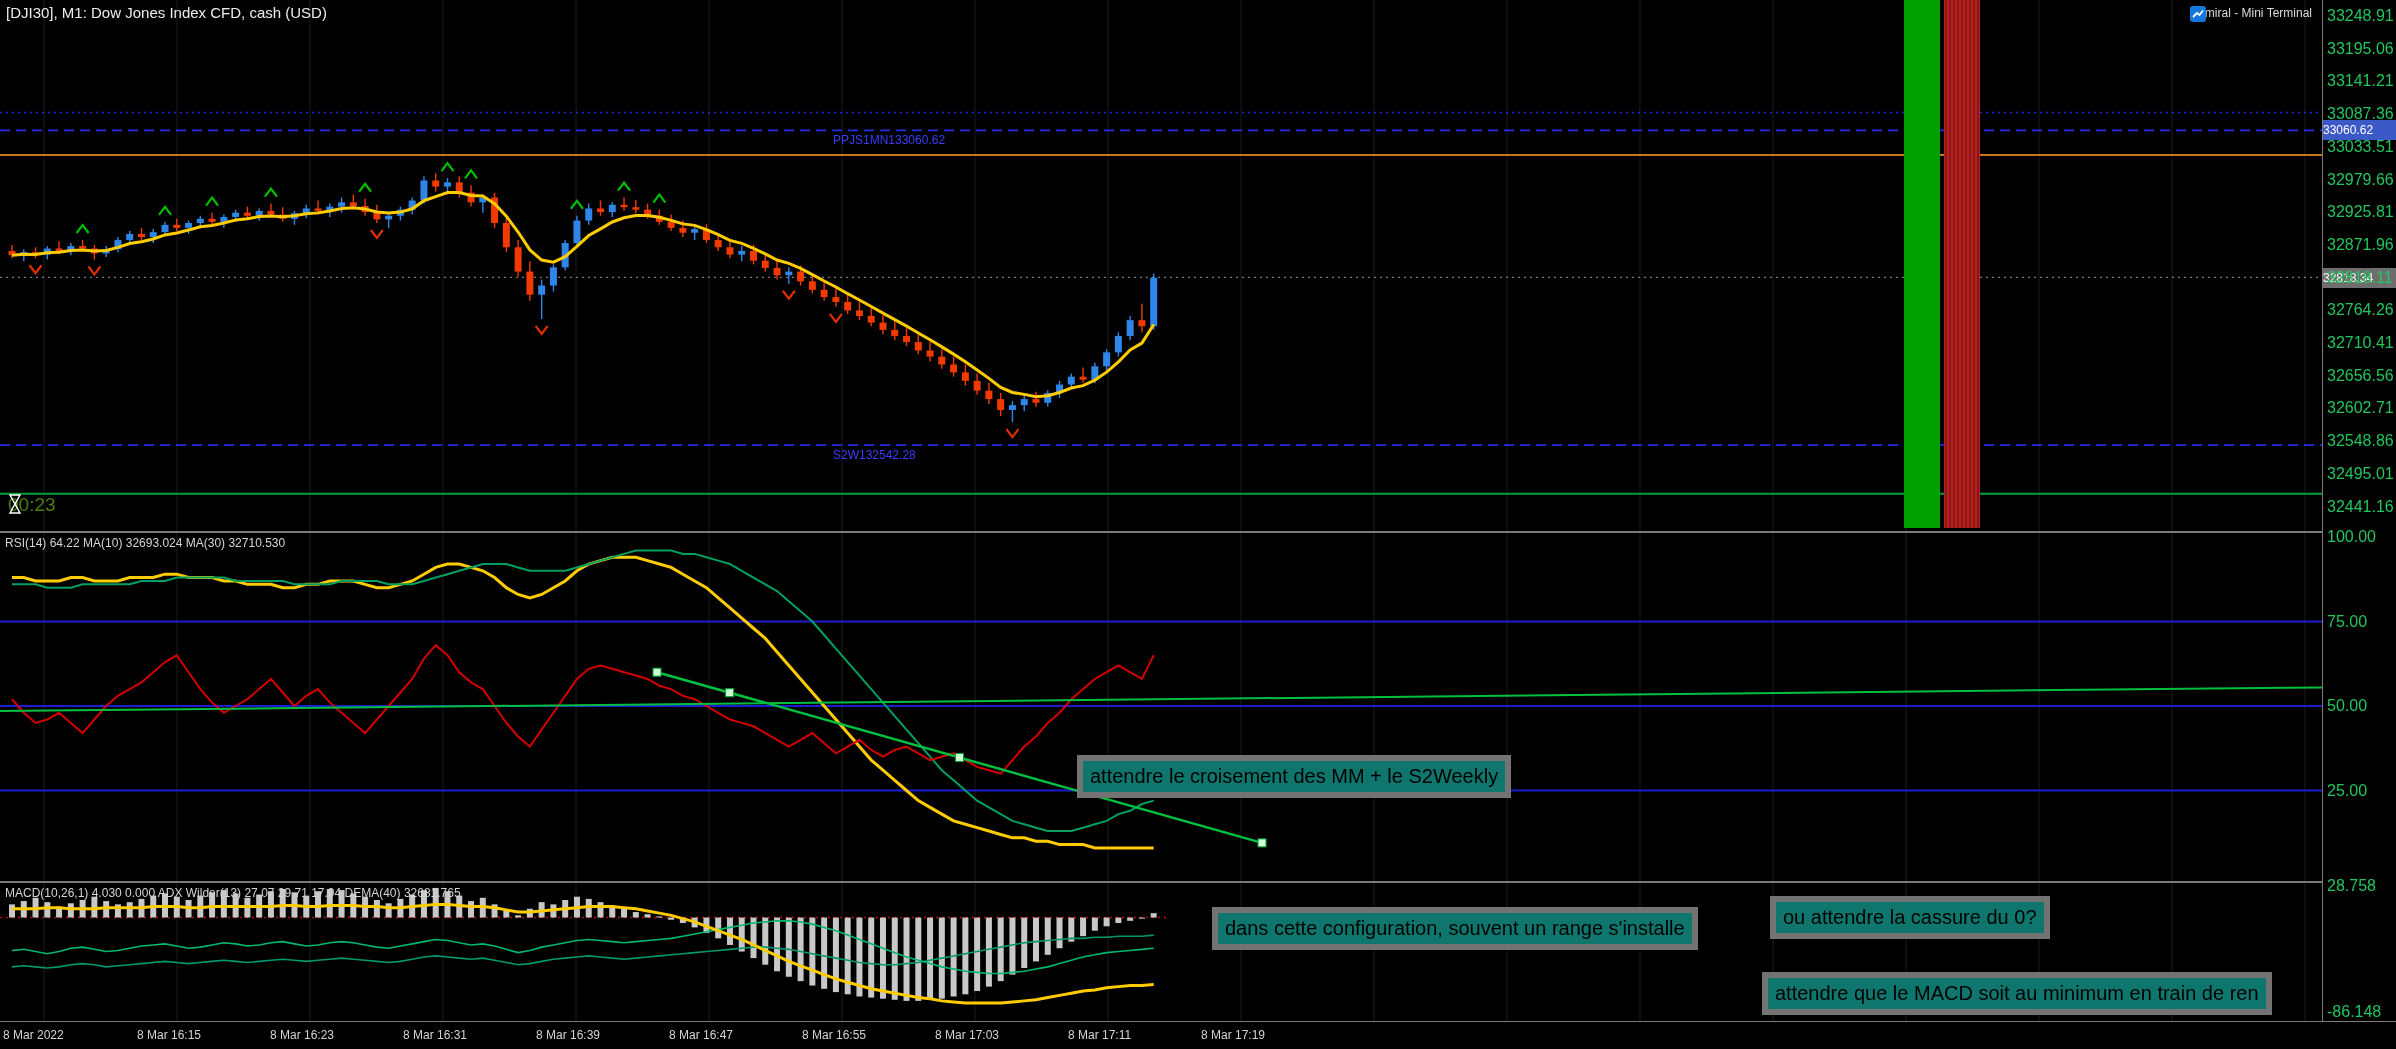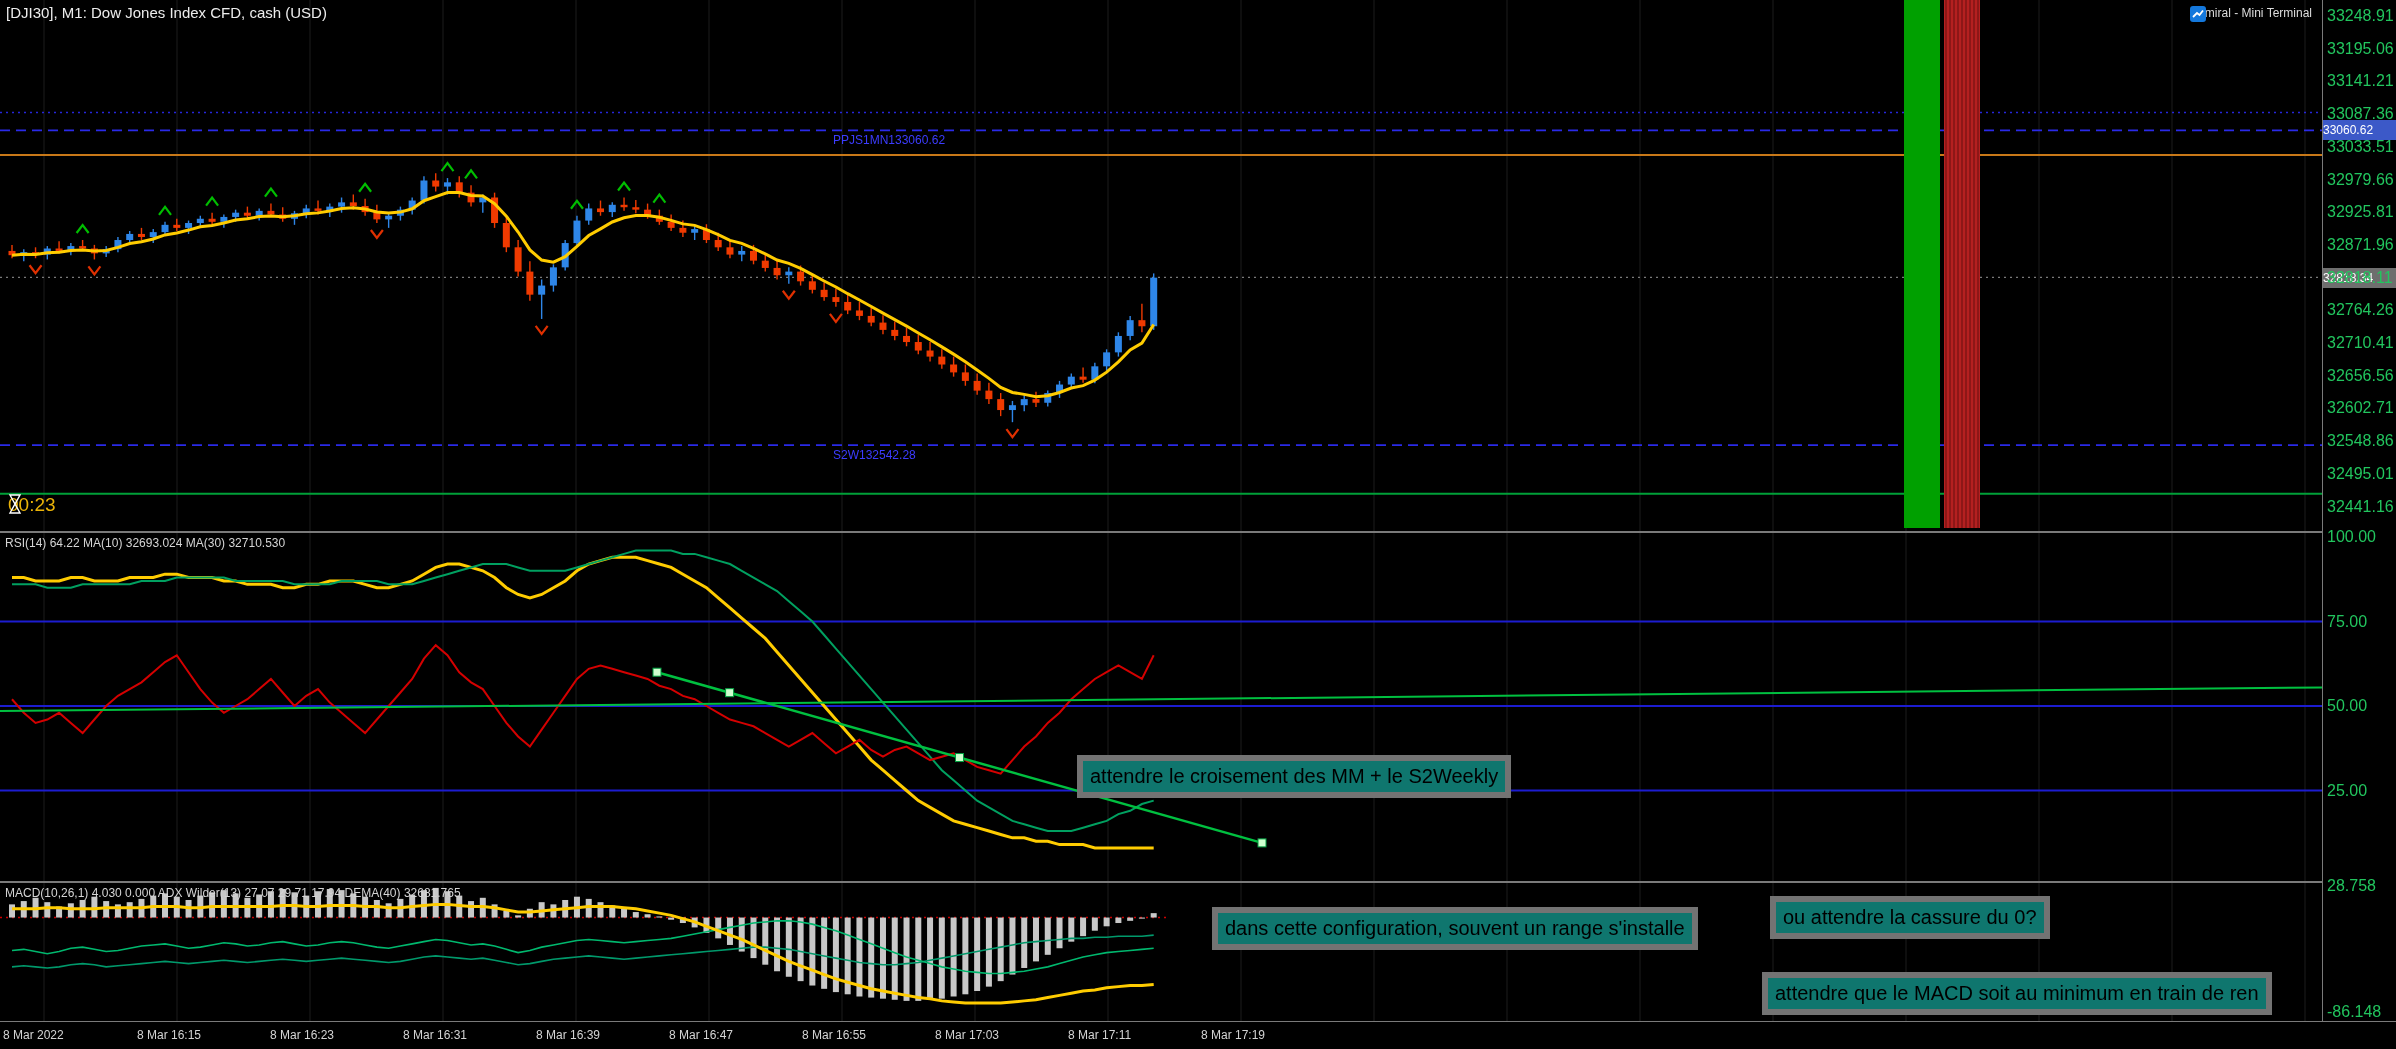--- a/index.html
+++ b/index.html
@@ -6,21 +6,21 @@
   .screen{position:relative;width:2396px;height:1049px;background:#000;overflow:hidden;
           font-family:"Liberation Sans","DejaVu Sans",sans-serif;color:#d0d0d0;}
   .panel{position:absolute;left:0;width:2322px;overflow:hidden;background:#000;}
   .panel svg{position:absolute;left:0;top:0;display:block;}
   .sep{position:absolute;left:0;width:2396px;height:2px;background:#7a7a7a;}
   .chart-title{position:absolute;left:6px;top:4px;font-size:15px;color:#ececec;white-space:nowrap;z-index:5;}
   .terminal{position:absolute;top:6px;right:10px;display:flex;align-items:center;gap:5px;
             font-size:12px;color:#dcdcdc;z-index:5;}
   .term-icon{width:16px;height:16px;}
   .timer{position:absolute;left:8px;top:494px;display:flex;align-items:flex-start;gap:5px;
-         color:#eab308;font-size:19px;z-index:5;}
+         color:#4d7c0f;font-size:19px;z-index:5;}
   .line-label{position:absolute;font-size:12px;color:#3c3cff;white-space:nowrap;z-index:4;}
   .ind-header{position:absolute;left:5px;top:3px;font-size:12px;color:#d4d4d4;white-space:nowrap;z-index:5;}
   .ann{position:absolute;background:#0f766e;border:6px solid #737373;color:#000;font-size:20px;
        padding:3px 7px;white-space:nowrap;line-height:1.25;}
   .axis-col{position:absolute;left:2322px;top:0;width:74px;height:1049px;background:#000;
             border-left:1px solid #7a7a7a;z-index:6;}
   .axis-label{position:absolute;left:4px;transform:translateY(-50%);font-size:16px;color:#22c55e;white-space:nowrap;}
   .badge{position:absolute;left:0;width:73px;height:20px;line-height:20px;font-size:12px;color:#fff;
          padding-left:0;box-sizing:border-box;}
   .time-axis{position:absolute;left:0;top:1021px;width:2396px;height:28px;background:#000;

